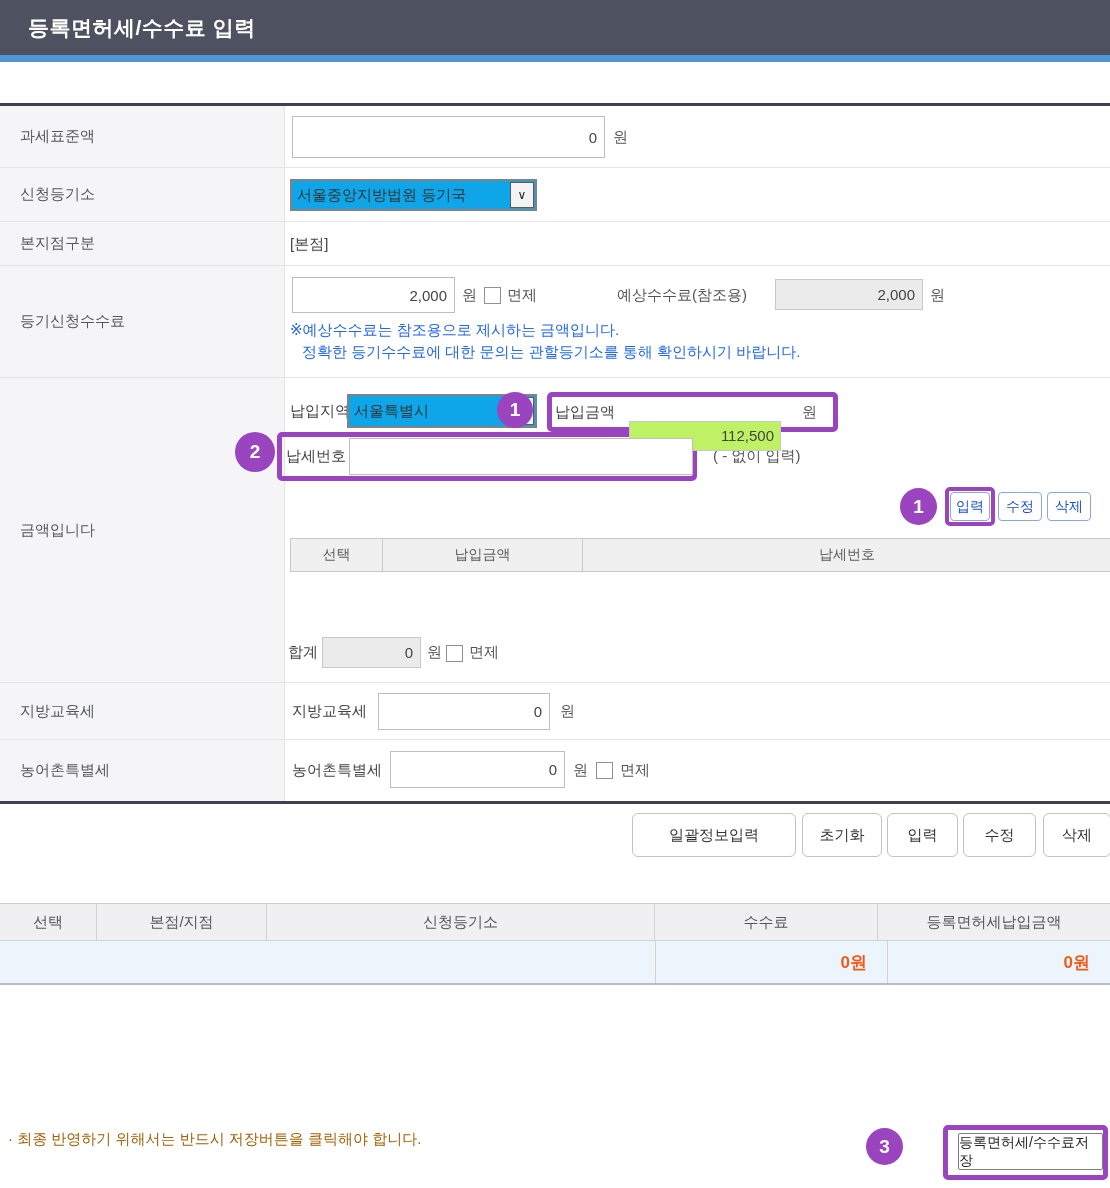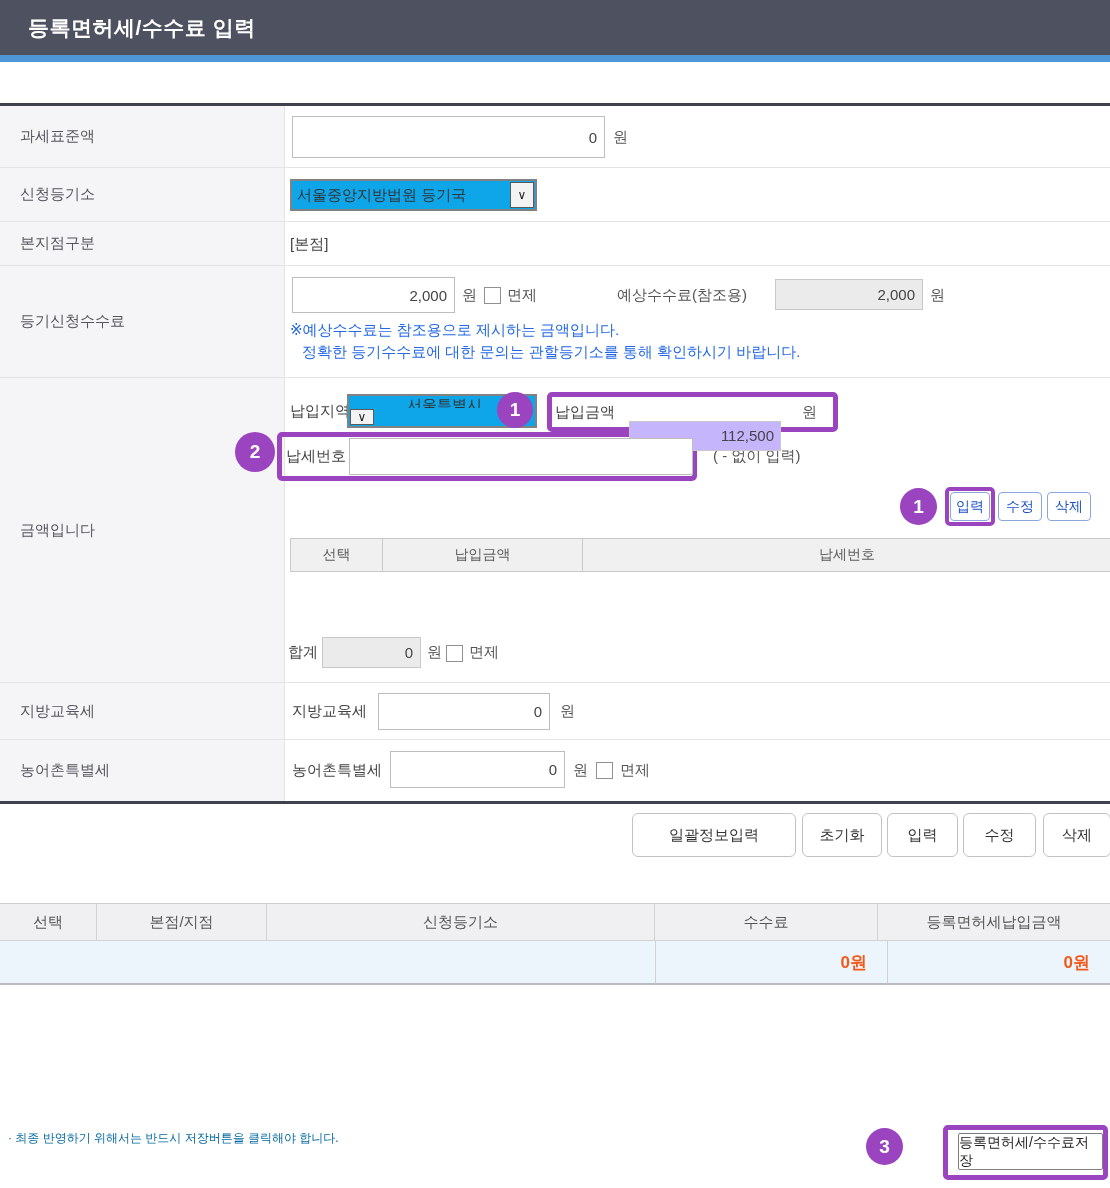--- a/index.html
+++ b/index.html
@@ -40,42 +40,42 @@
 
   
   .in-th{position:absolute;left:290px;top:160px;width:822px;height:34px;display:flex;
     border:1px solid #c9c9c9;box-sizing:border-box;background:#f0f0f1;}
   .in-th .c{display:flex;align-items:center;justify-content:center;color:#5a5a5a;font-size:14px;
     border-right:1px solid #c9c9c9;box-sizing:border-box;height:100%;}
 
   
   .amt-in{position:absolute;left:547px;top:14px;width:291px;height:40px;z-index:5;display:flex;align-items:center;}
   .amt-in .alabel{width:82px;padding-left:8px;font-size:15px;color:#444;box-sizing:border-box;}
-  .amt-in .afield{width:152px;height:30px;background:#c4b5fd;border:1px solid #c9c9c9;box-sizing:border-box;
+  .amt-in .afield{width:152px;height:30px;background:#bef264;border:1px solid #c9c9c9;box-sizing:border-box;
     font-size:15px;color:#444;text-align:right;line-height:28px;padding-right:6px;margin-top:47px;}
   .amt-in .awon{flex:1;text-align:center;font-size:15px;color:#555;}
   .tax-in{position:absolute;left:277px;top:54px;width:420px;height:49px;z-index:5;display:flex;align-items:center;}
   .tax-in .alabel{width:72px;padding-left:9px;font-size:15px;color:#444;box-sizing:border-box;}
   .tax-in .afield{flex:1;height:37px;margin-right:4px;background:#fff;border:1px solid #bfbfbf;box-sizing:border-box;
     font-size:15px;color:#444;text-align:left;padding:0 6px;font-family:"Liberation Sans","DejaVu Sans",sans-serif;}
 
   
   .actions{position:absolute;left:0;top:812px;width:1110px;height:46px;}
 
   
   .stable{position:absolute;left:0;top:903px;width:1110px;}
   .sthead{display:flex;border-top:1px solid #cdcdcd;border-bottom:1px solid #d2d2d2;background:#f0f0f2;height:38px;box-sizing:border-box;}
   .sthead .c{display:flex;align-items:center;justify-content:center;color:#555;font-size:15px;
     border-right:1px solid #d2d2d2;box-sizing:border-box;}
   .sthead .c:last-child{border-right:none;}
   .strow{display:flex;background:#ecf5fc;height:44px;border-bottom:2px solid #b9bcc4;box-sizing:border-box;}
   .strow .c{box-sizing:border-box;display:flex;align-items:center;justify-content:flex-end;}
   .strow .c.money{border-left:1px solid #d2d2d2;color:#f25a1a;font-size:17px;font-weight:bold;padding-right:20px;}
 
-  .fnote{position:absolute;left:8px;top:1130px;color:#0369a1;font-size:12px;}
+  .fnote{position:absolute;left:8px;top:1130px;color:#a16207;font-size:15px;}
   .save-btn{position:absolute;left:958px;top:1133px;width:145px;height:37px;box-sizing:border-box;
     border:1px solid #7e7e7e;border-radius:2px;background:#fff;color:#222;font-size:14px;
     display:flex;align-items:center;justify-content:center;cursor:pointer;z-index:5;}
 </style>
 </head>
 <body>
 
 <div class="page">
 
   <div class="hdr">
@@ -114,21 +114,21 @@
       <input class="input ro" style="left: 775px; top: 13px; width: 148px; height: 31px;" readonly="" value="2,000">
       <span class="lbl" style="left:930px;top:11px;height:36px;">원</span>
       <div class="note" style="left:290px;top:55px;">※예상수수료는 참조용으로 제시하는 금액입니다.</div>
       <div class="note" style="left:302px;top:77px;">정확한 등기수수료에 대한 문의는 관할등기소를 통해 확인하시기 바랍니다.</div>
     </div>
 
     <div class="row" style="height:305px;">
       <div class="th">금액입니다</div>
 
       <span class="lbl" style="left:290px;top:16px;height:34px;color:#444;">납입지역</span>
-      <div class="sel" style="left:347px;top:16px;width:190px;height:34px;flex-direction:column;">
+      <div class="sel" style="left:347px;top:16px;width:190px;height:34px;">
         <span class="txt">서울특별시</span>
         <span class="arrow">∨</span>
       </div>
       <div class="badge" style="left:497px;top:14px;width:36px;height:36px;">1</div>
 
       <div class="hl" style="left:547px;top:14px;width:291px;height:40px;"></div>
       <div class="amt-in">
         <span class="alabel">납입금액</span>
         <span class="afield">112,500</span>
         <span class="awon">원</span>

